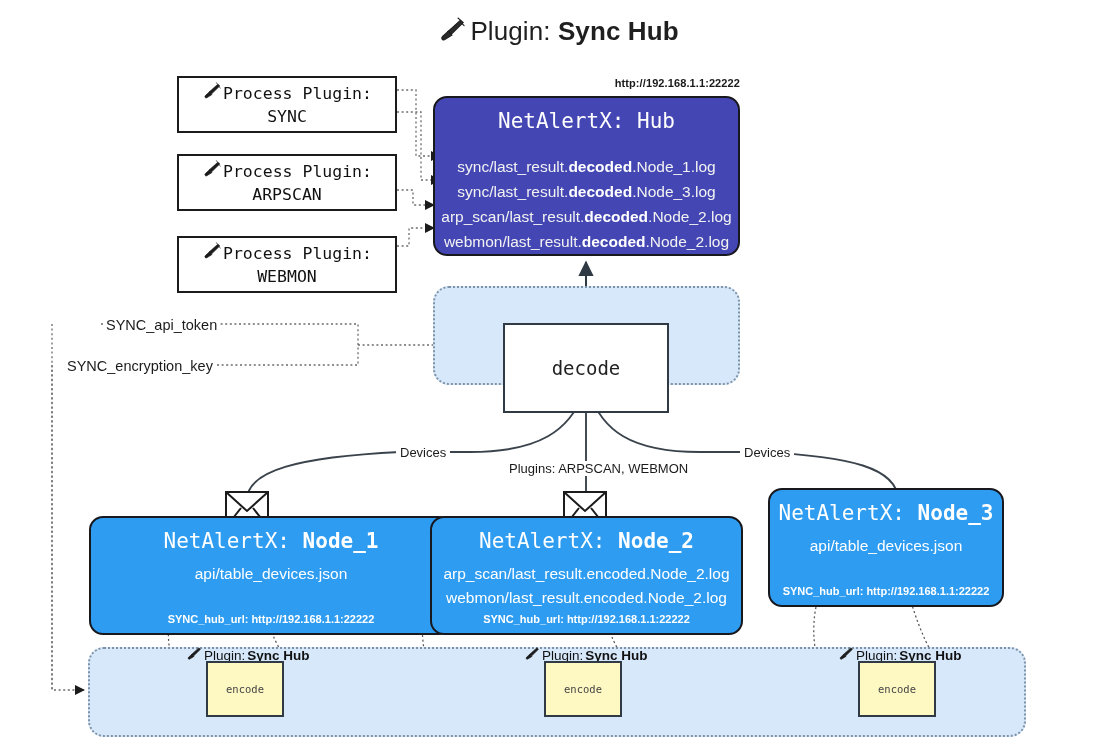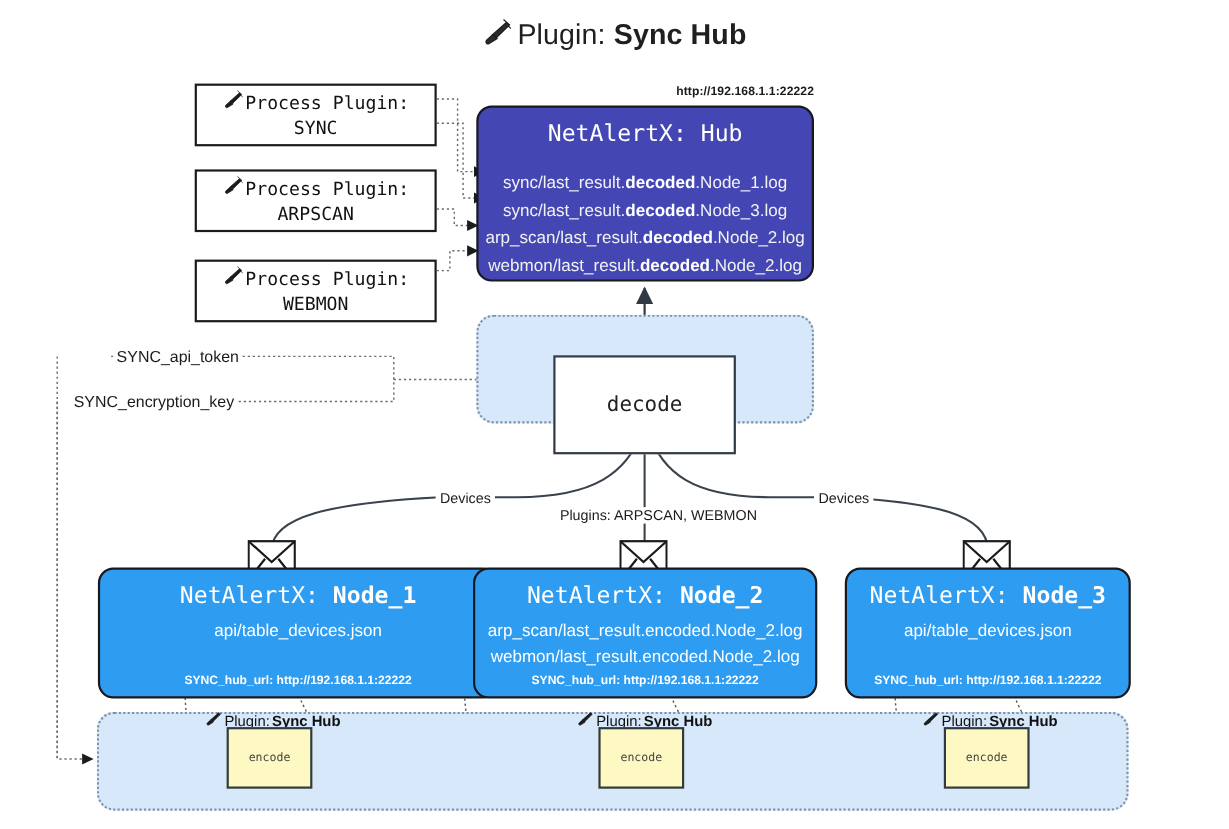--- a/index.html
+++ b/index.html
@@ -68,21 +68,21 @@
   .node .n-title{text-align:center;color:#ffffff;font-size:21px;
         font-family:"DejaVu Sans Mono","Liberation Mono",monospace;white-space:nowrap;}
   .node .n-title b{font-weight:700;}
   .node .n-lines{margin-top:9px;}
   .node .n-line{color:#ffffff;font-size:15.5px;line-height:1.58;
         text-align:center;white-space:nowrap;}
   .node .n-foot{position:absolute;left:0;bottom:8px;width:100%;text-align:center;
         color:#ffffff;font-size:11px;font-weight:700;white-space:nowrap;}
   #node1{left:89px;top:516px;width:364px;}
   #node2{left:430px;top:516px;width:313px;}
-  #node3{left:768px;top:516px;width:260px;}
+  #node3{left:768px;top:488px;width:236px;}
 
   
   #bottom-wrap{position:absolute;left:88px;top:647px;width:938px;height:90px;
         background:#d7e8fb;border:2px dotted #7e93a8;border-radius:16px;box-sizing:border-box;}
   .enc-title{position:absolute;font-size:13.5px;color:#111;white-space:nowrap;
         display:flex;align-items:center;gap:2px;}
   .enc-title b{font-weight:700;}
   .encbox{position:absolute;width:78px;height:56px;background:#fef9c3;
         border:2px solid #2f3a45;box-sizing:border-box;
         display:flex;align-items:center;justify-content:center;

